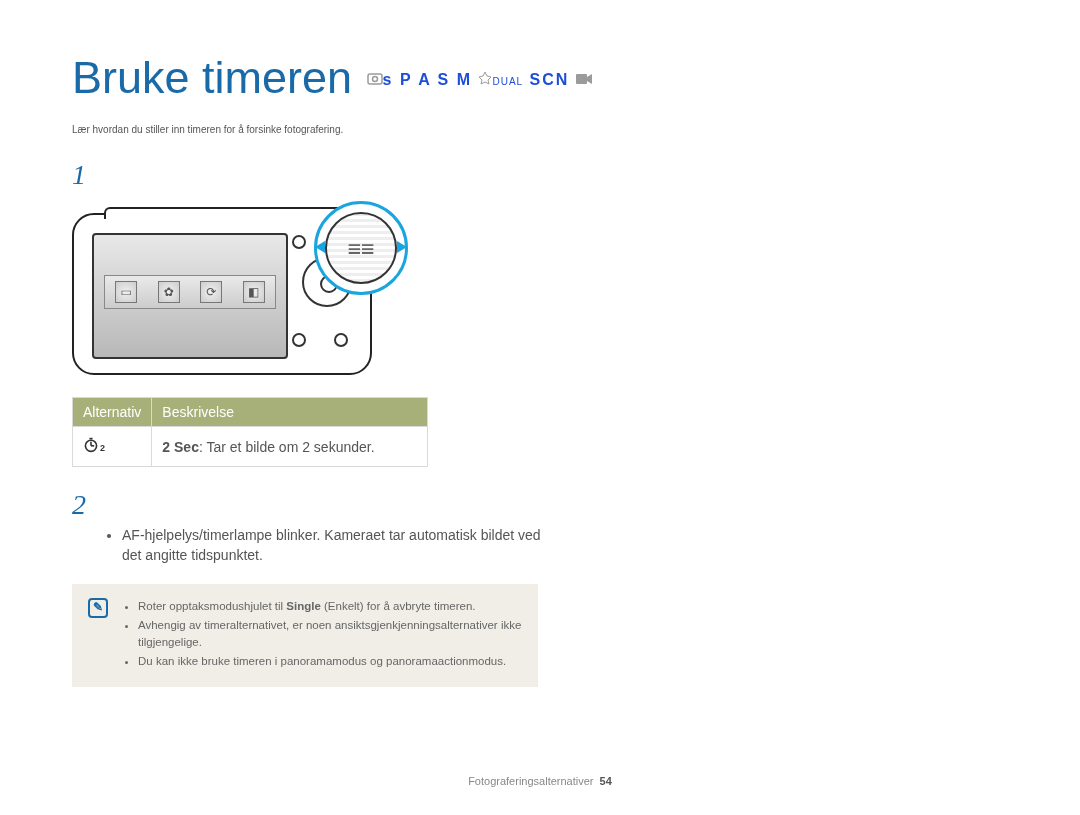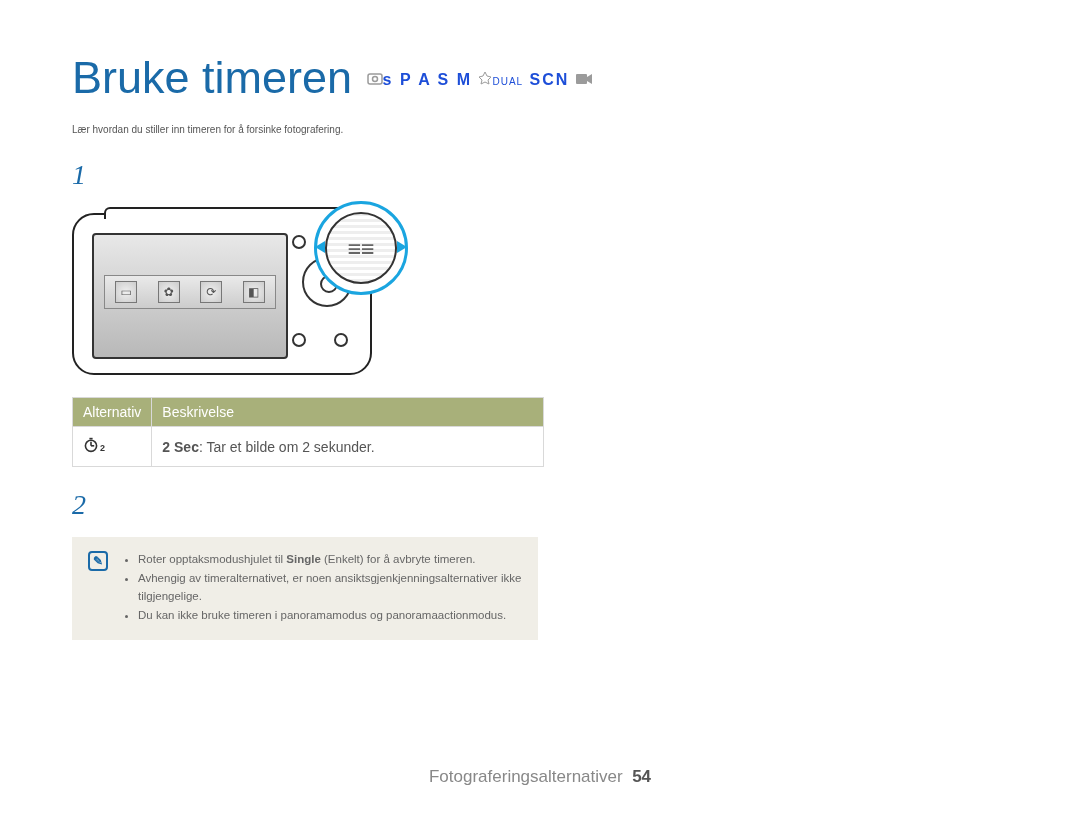--- a/index.html
+++ b/index.html
@@ -162,21 +162,21 @@
     width: 0; height: 0;
     border-top: 6px solid transparent;
     border-bottom: 6px solid transparent;
   }
   .arrow-l { left: -2px; border-right: 10px solid #1aa5e0; }
   .arrow-r { right: -2px; border-left: 10px solid #1aa5e0; }
 
   
   table.options {
     border-collapse: collapse;
-    width: 472px;
+    width: 356px;
     font-size: 14px;
     margin-top: 6px;
   }
   table.options th {
     background: #a8b07a;
     color: #fff;
     font-weight: 400;
     text-align: left;
     padding: 6px 10px;
     border: 1px solid #d9d9d9;
@@ -234,21 +234,21 @@
     font-family: serif;
   }
   .note ul { list-style: disc; padding-left: 16px; }
   .note ul li { font-size: 11.5px; color: #666; line-height: 1.5; margin-bottom: 2px; }
 
   .footer {
     position: absolute;
     bottom: 28px;
     left: 0; right: 0;
     text-align: center;
-    font-size: 17px;
+    font-size: 11px;
     color: #888;
   }
   .footer .pg { font-weight: 700; color: #555; }
 </style>
 </head>
 <body>
 
 <div class="header">
   <span class="title">Bruke timeren</span>
   <span class="mode-row">
@@ -324,20 +324,23 @@
               <span class="sub">2</span>
             </span></td>
           <td><span class="b">2 Sec</span>: Tar et bilde om 2 sekunder.</td>
         </tr>
       </tbody>
   </table>
 
   <div class="step" style="margin-top:24px">
     <div class="step-num">2</div>
   </div>
+  <ul class="sub-list" id="s2bullets">
+      <li>AF-hjelpelys/timerlampe blinker. Kameraet tar automatisk bildet ved det angitte tidspunktet.</li>
+    </ul>
 
   <div class="note">
     <div class="icon">✎</div>
     <ul id="note-list">
         <li>Roter opptaksmodushjulet til <span class="b">Single</span> (Enkelt) for å avbryte timeren.</li>
         <li>Avhengig av timeralternativet, er noen ansiktsgjenkjenningsalternativer ikke tilgjengelige.</li>
         <li>Du kan ikke bruke timeren i panoramamodus og panoramaactionmodus.</li>
       </ul>
   </div>
 

